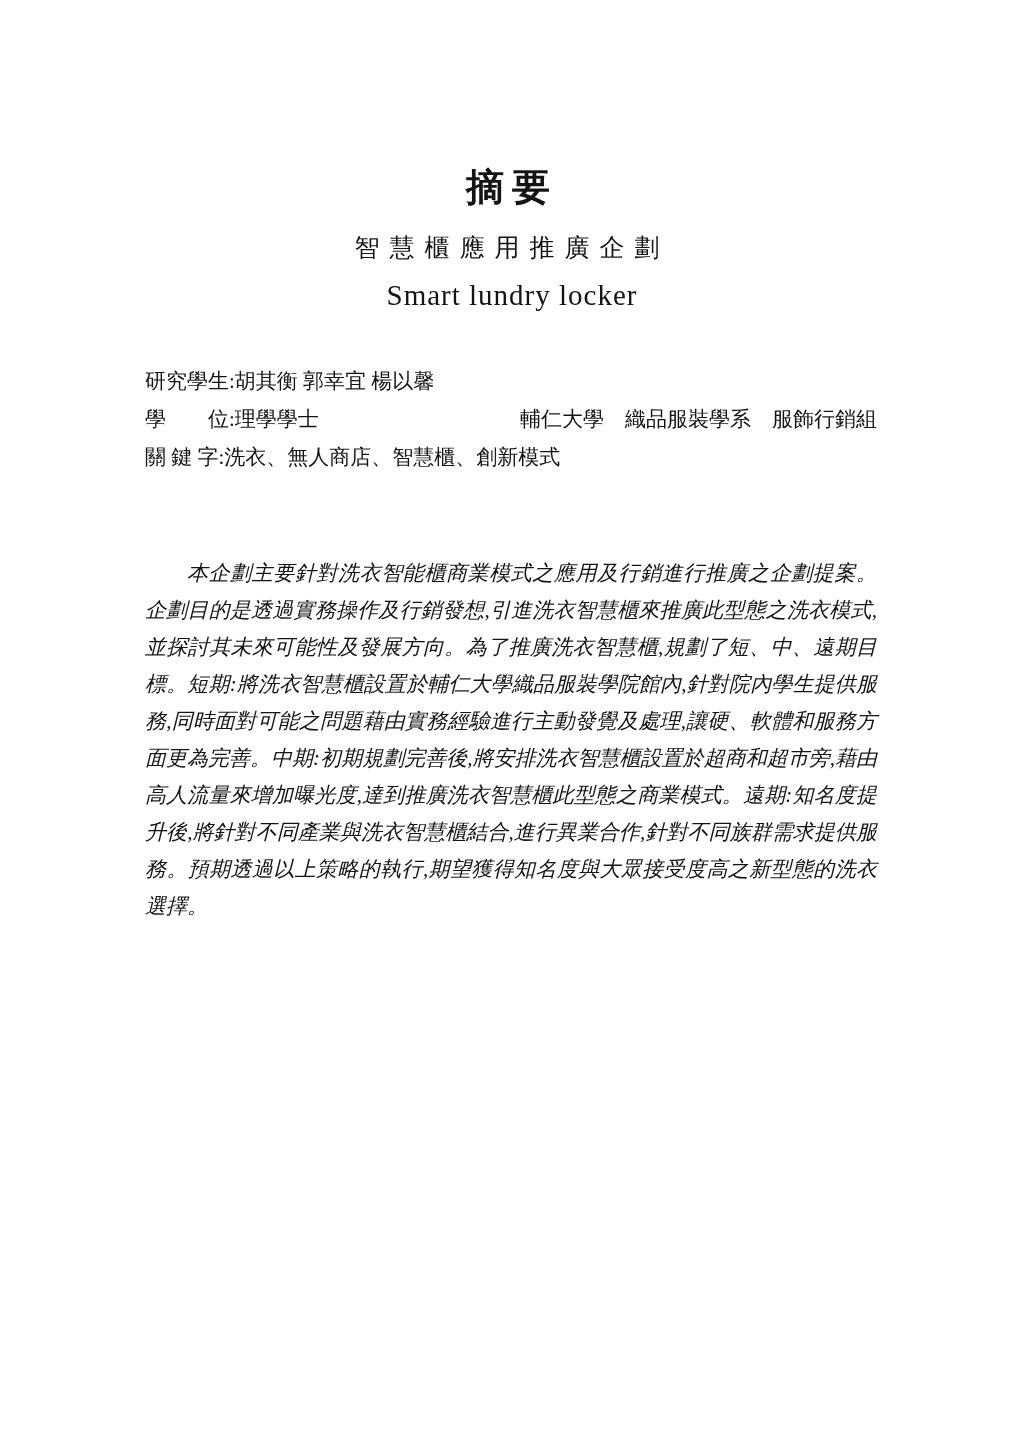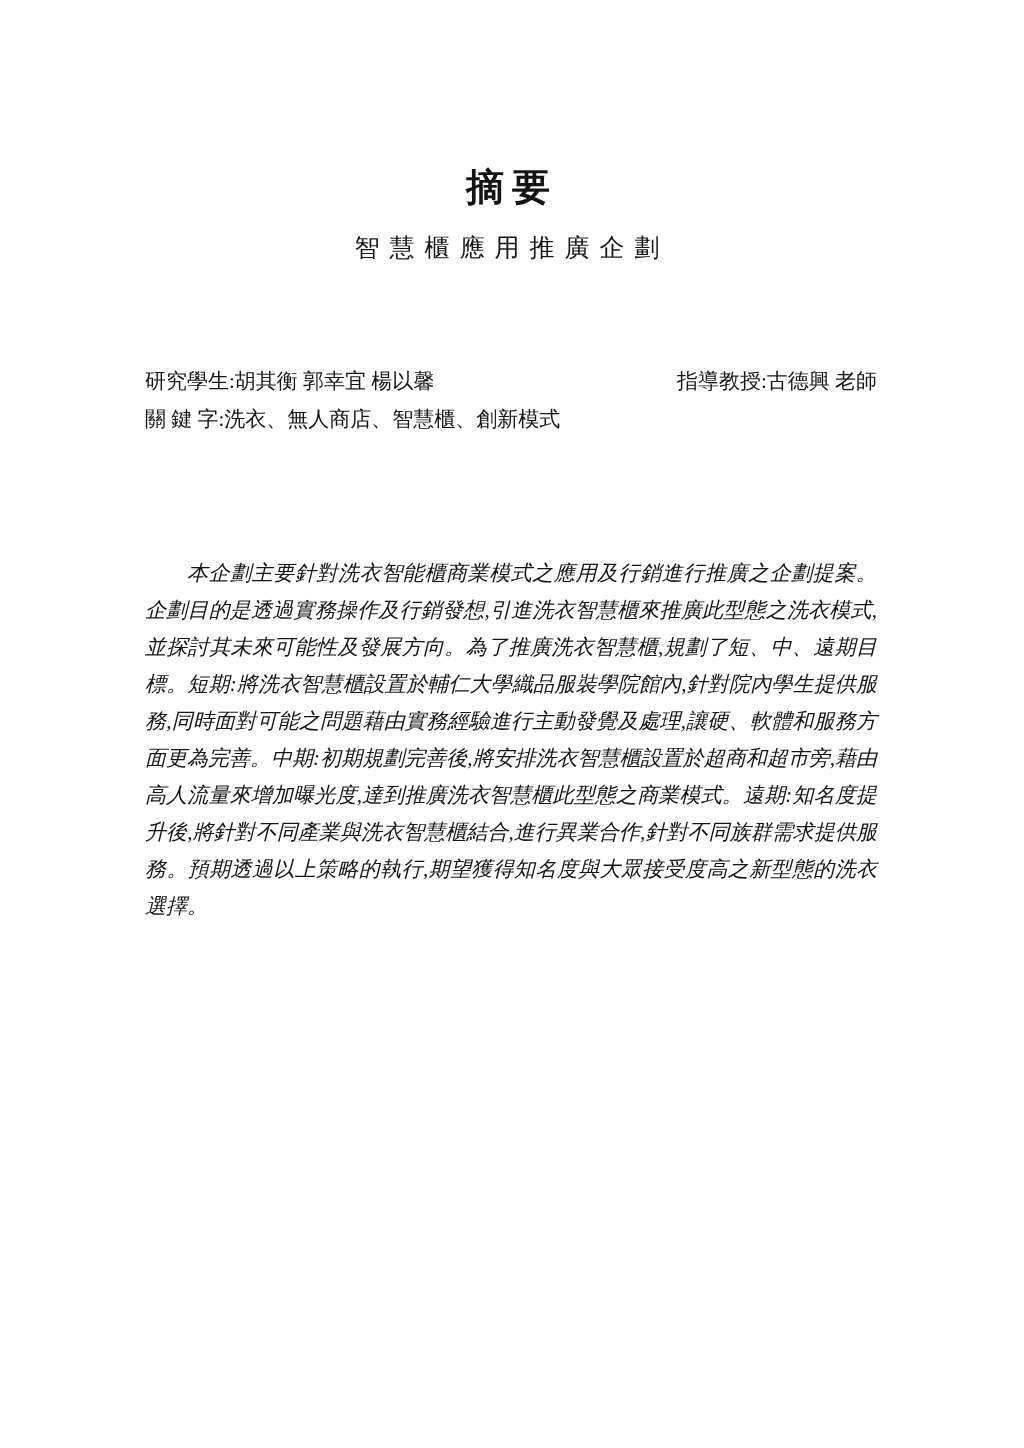--- a/index.html
+++ b/index.html
@@ -82,25 +82,29 @@
 </style>
 </head>
 <body>
 
 <div class="page">
 
   <div class="doc-title">摘要</div>
 
   <div class="subtitle-zh">智慧櫃應用推廣企劃</div>
 
+  <div class="subtitle-en">Smart lundry locker</div>
 
   <div class="meta">
     <div class="meta-row">
       <span>研究學生:胡其衡 郭幸宜 楊以馨</span>
-      <span>指導教授:古德興 老師</span>
+    </div>
+    <div class="meta-row">
+      <span>學　　位:理學學士</span>
+      <span>輔仁大學　織品服裝學系　服飾行銷組</span>
     </div>
     <div class="meta-row">
       <span>關 鍵 字:洗衣、無人商店、智慧櫃、創新模式</span>
       <span></span>
     </div>
   </div>
 
   <p class="abstract">本企劃主要針對洗衣智能櫃商業模式之應用及行銷進行推廣之企劃提案。企劃目的是透過實務操作及行銷發想,引進洗衣智慧櫃來推廣此型態之洗衣模式,並探討其未來可能性及發展方向。為了推廣洗衣智慧櫃,規劃了短、中、遠期目標。短期:將洗衣智慧櫃設置於輔仁大學織品服裝學院館內,針對院內學生提供服務,同時面對可能之問題藉由實務經驗進行主動發覺及處理,讓硬、軟體和服務方面更為完善。中期:初期規劃完善後,將安排洗衣智慧櫃設置於超商和超市旁,藉由高人流量來增加曝光度,達到推廣洗衣智慧櫃此型態之商業模式。遠期:知名度提升後,將針對不同產業與洗衣智慧櫃結合,進行異業合作,針對不同族群需求提供服務。預期透過以上策略的執行,期望獲得知名度與大眾接受度高之新型態的洗衣選擇。</p>
 
 

